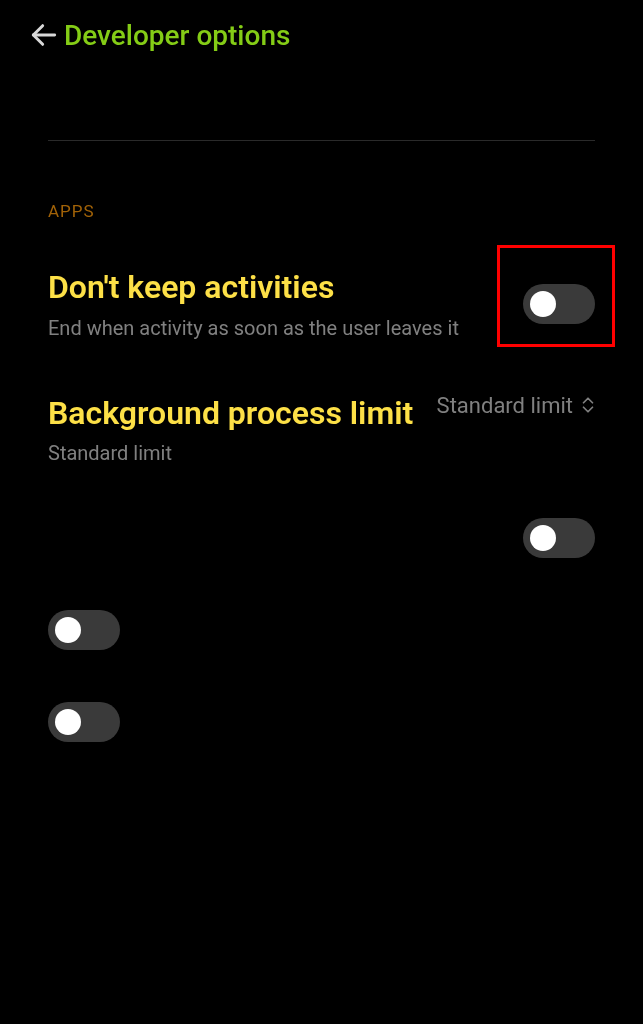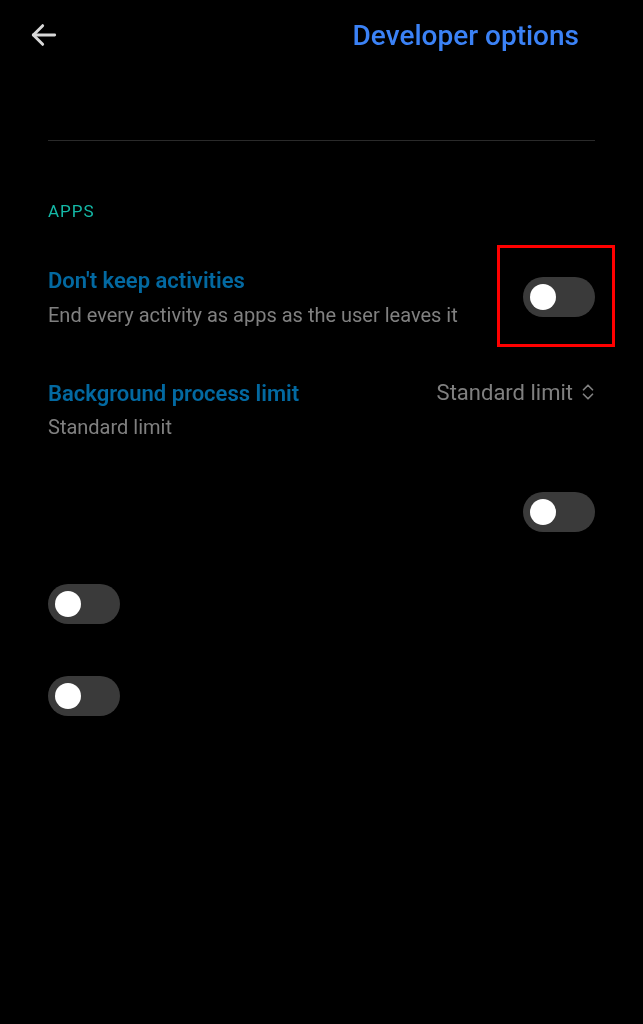--- a/index.html
+++ b/index.html
@@ -24,52 +24,52 @@
     .back-button {
       width: 40px;
       height: 40px;
       display: flex;
       align-items: center;
       justify-content: center;
       cursor: pointer;
     }
     .header-title {
       flex: 1;
-      text-align: right;
+      text-align: left;
       font-size: 28px;
       font-weight: 500;
-      color: #3b82f6;
+      color: #84cc16;
       margin-right: 40px;
     }
     .divider {
       height: 1px;
       background: #2a2a2a;
       margin: 70px 48px 0 48px;
     }
     .section-header {
       padding: 60px 48px 20px 48px;
       font-size: 17px;
-      color: #14b8a6;
+      color: #a16207;
       letter-spacing: 1px;
     }
     .setting-row {
       display: flex;
       align-items: center;
       justify-content: space-between;
       padding: 26px 48px;
       position: relative;
     }
     .setting-text {
       flex: 1;
       padding-right: 20px;
     }
     .setting-title {
-      font-size: 22px;
+      font-size: 32px;
       font-weight: 600;
-      color: #0369a1;
+      color: #fde047;
       line-height: 1.3;
       margin-bottom: 6px;
     }
     .setting-subtitle {
       font-size: 20px;
       color: #808080;
       line-height: 1.3;
     }
     .toggle {
       width: 72px;
@@ -129,21 +129,21 @@
   <div class="header-title">Developer options</div>
 </div>
 
 <div class="divider"></div>
 
 <div class="section-header">APPS</div>
 
 <div class="setting-row">
   <div class="setting-text">
     <div class="setting-title">Don't keep activities</div>
-    <div class="setting-subtitle">End every activity as apps as the user leaves it</div>
+    <div class="setting-subtitle">End when activity as soon as the user leaves it</div>
   </div>
   <div class="toggle">
     <div class="toggle-knob"></div>
   </div>
   <div class="highlight-box" style="top: 4px; right: 28px; width: 118px; height: 102px;"></div>
 </div>
 
 <div class="selector-row">
   <div class="setting-text">
     <div class="setting-title">Background process limit</div>

